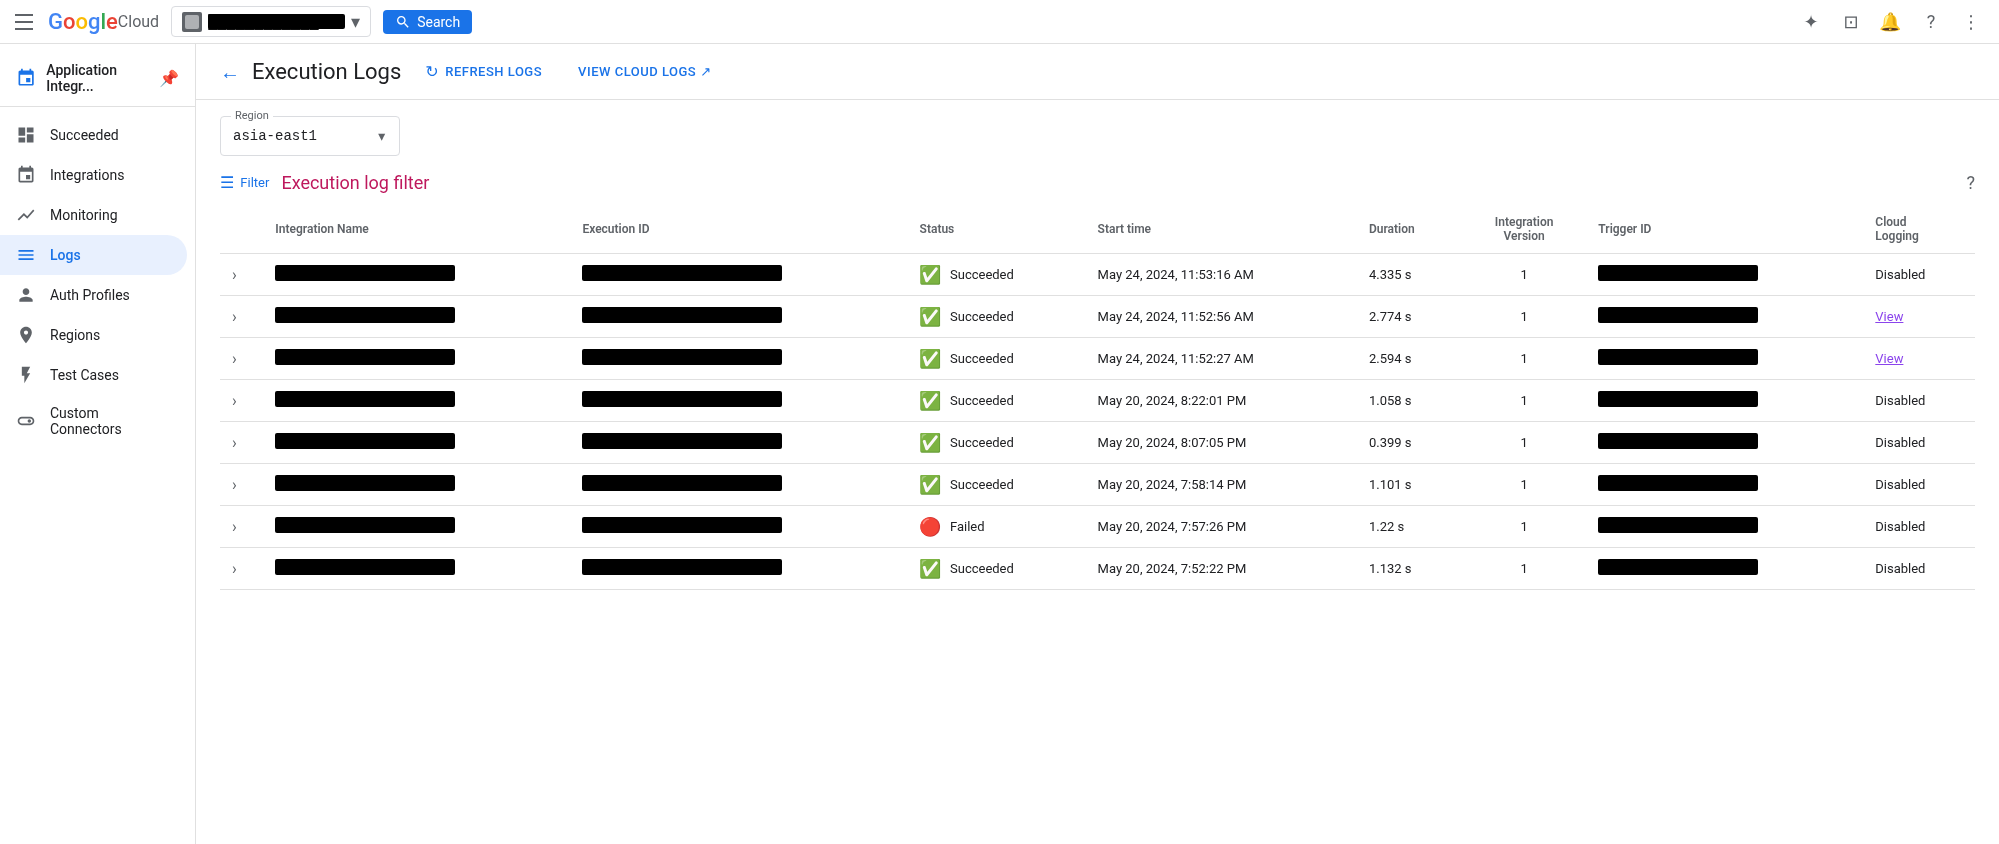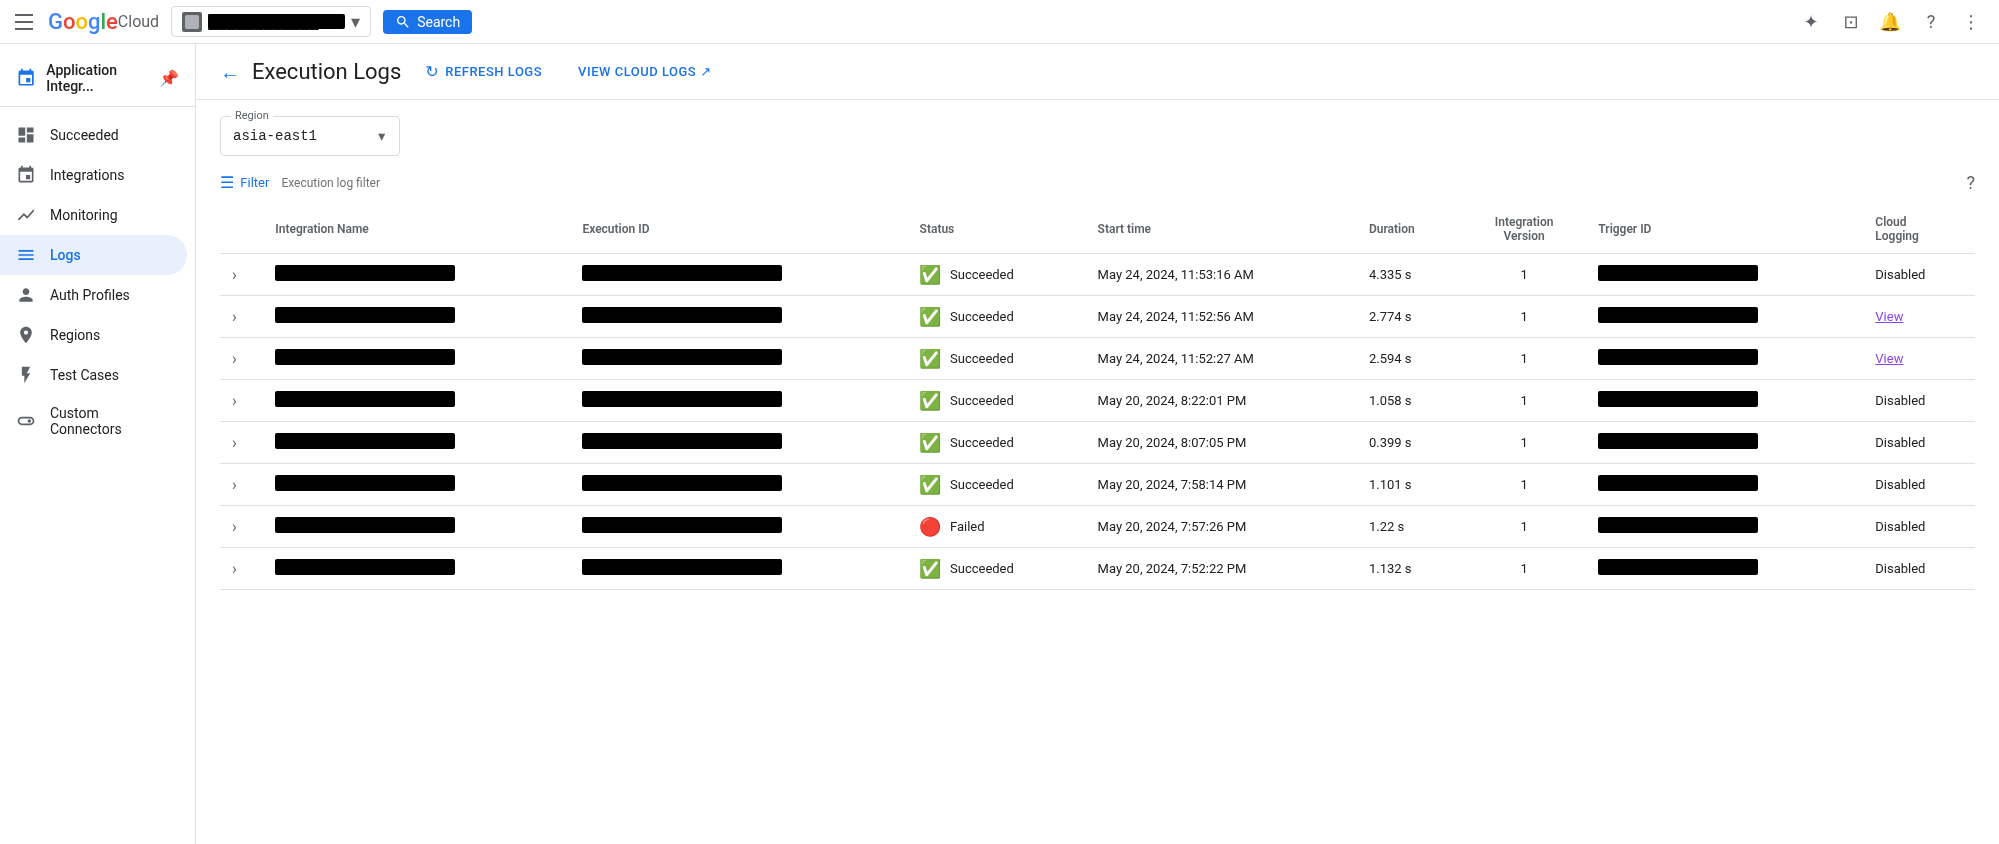--- a/index.html
+++ b/index.html
@@ -56,21 +56,21 @@
     .region-select-wrapper { position: relative; border: 1px solid #dadce0; border-radius: 4px; padding: 8px 12px; width: 180px; }
     .region-label { position: absolute; top: -8px; left: 10px; background: #fff; padding: 0 4px; font-size: 11px; color: #5f6368; }
     .region-select-inner { display: flex; align-items: center; justify-content: space-between; cursor: pointer; font-family: Liberation Mono, monospace; }
     .region-value { font-size: 14px; color: #202124; }
     .region-chevron { color: #5f6368; font-size: 18px; }
 
     
     .filter-bar { padding: 0 24px 12px; display: flex; align-items: center; gap: 12px; }
     .filter-btn { display: flex; align-items: center; gap: 6px; color: #1a73e8; font-size: 13px; cursor: pointer; }
     .filter-icon { font-size: 16px; }
-    .filter-text-label { color: #737373; font-size: 12px; }
+    .filter-text-label { color: #be185d; font-size: 18px; }
     .help-icon { margin-left: auto; color: #5f6368; font-size: 18px; cursor: pointer; }
 
     
     .table-wrapper { padding: 0 24px; flex: 1; }
     table { width: 100%; border-collapse: collapse; }
     thead th { text-align: left; padding: 10px 12px; font-size: 12px; font-weight: 600; color: #5f6368; border-bottom: 1px solid #e0e0e0; white-space: nowrap; }
     tbody tr { border-bottom: 1px solid #e0e0e0; }
     tbody td { padding: 10px 12px; font-size: 13px; color: #202124; vertical-align: middle; }
     .status-cell { display: flex; align-items: center; gap: 8px; }
     .status-icon-success { color: #34a853; font-size: 18px; }

